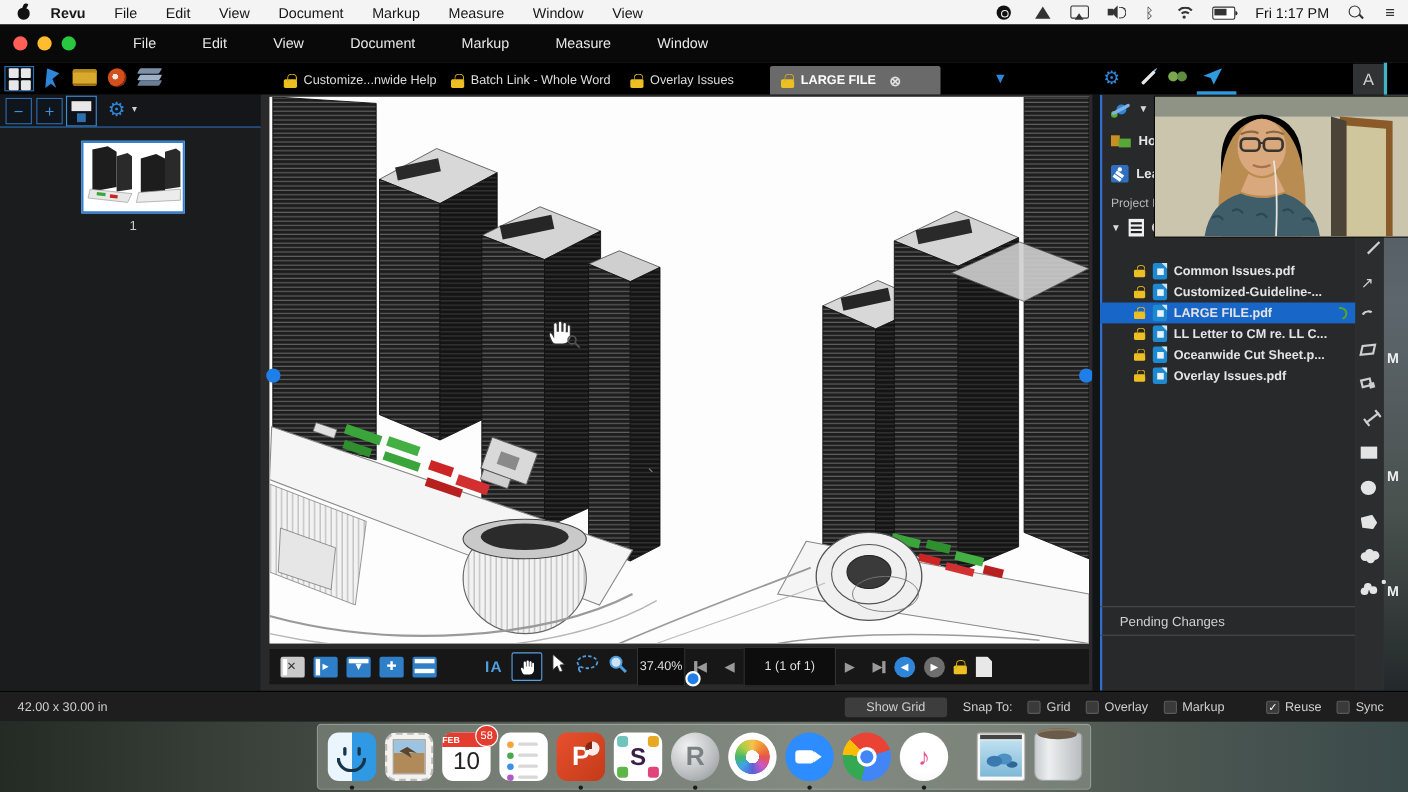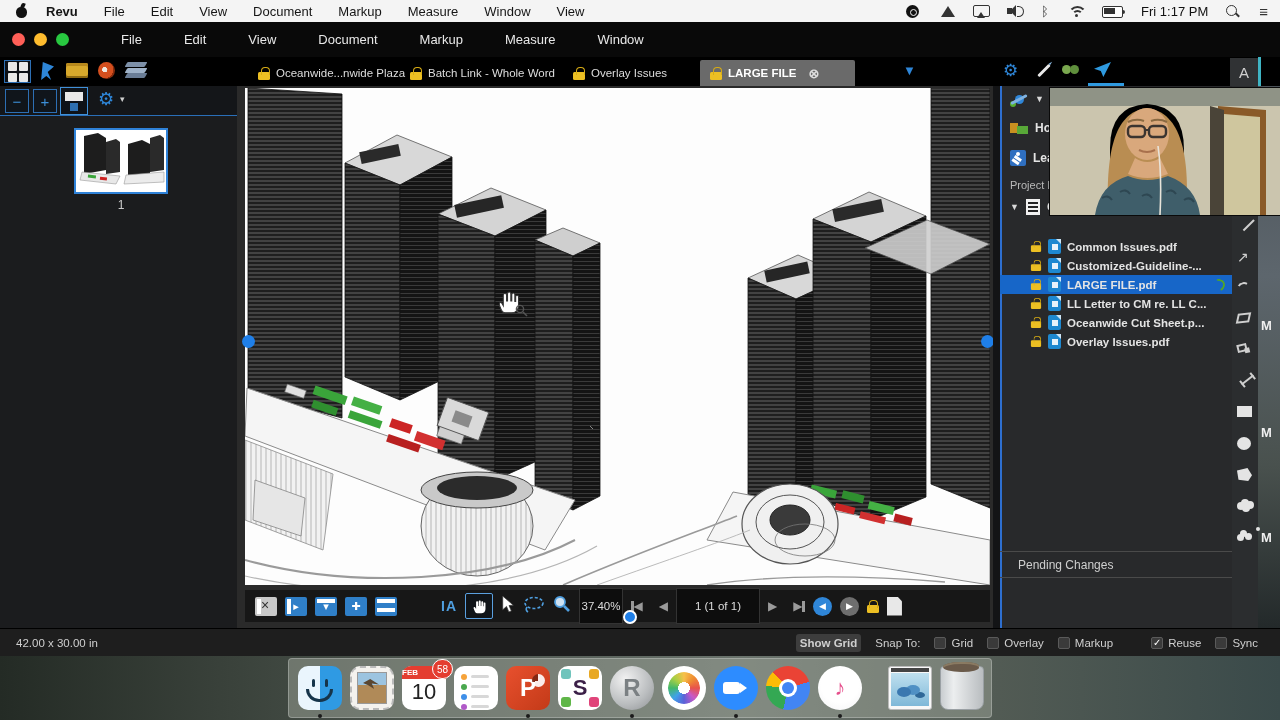--- a/index.html
+++ b/index.html
@@ -155,21 +155,21 @@
   .t-cloudp::after { content:""; position:absolute; right:-7px; top:-3px; width:4px; height:4px; background:#e4e4e4; border-radius:50%; }
 
   
   .sliver { left:1258px; top:86px; width:22px; height:542px; background:linear-gradient(180deg,#4b5258 0%, #5d666d 35%, #49514e 70%, #23292a 100%); z-index:6; }
   .sliver .m { position:absolute; left:3px; color:#f0f0f0; font-size:13px; font-weight:bold; }
 
   
   .statusbar { left:0; top:628px; width:1280px; height:28px; background:#1e1e1e; border-top:1px solid #000; display:flex; align-items:center; color:#cfcfcf; font-size:11.5px; z-index:30; }
   .sb-size { margin-left:16px; }
   .sb-right { margin-left:auto; display:flex; align-items:center; gap:14px; padding-right:22px; }
-  .sb-btn { background:#3d3d3d; border-radius:3px; padding:3px 4px;font-weight:bold; }
+  .sb-btn { background:#3d3d3d; border-radius:3px; padding:3px 20px; }
   .cb { display:flex; align-items:center; gap:5px; }
   .cb .box { width:12px; height:12px; background:#3a3a3a; border:1px solid #5a5a5a; border-radius:2px; display:flex; align-items:center; justify-content:center; font-size:10px; color:#fff; }
 
   
   .desktop { left:0; top:656px; width:1280px; height:64px; background:linear-gradient(90deg,#242b25 0%, #3a423b 18%, #5a635c 45%, #6b746d 58%, #525b54 78%, #3a4a4a 100%); z-index:2; }
   .dock { position:absolute; left:288px; top:2px; width:704px; height:60px; background:rgba(150,156,146,0.55); border:1px solid rgba(255,255,255,0.25); border-radius:4px; display:flex; align-items:center; gap:6px; padding:0 8px; }
   .dki { position:relative; width:46px; height:46px; flex:0 0 auto; }
   .dki .base { position:absolute; inset:1px; border-radius:10px; }
   .run-dot { position:absolute; left:21px; bottom:-7px; width:4px; height:4px; border-radius:50%; background:#1a1a1a; }
   .dk-sep { width:1px; height:52px; background:rgba(255,255,255,0.5); margin:0 6px; }
@@ -291,21 +291,21 @@
     <span class="tb-ic toolbox-ic"></span>
     <span class="tb-ic swirl-ic"></span>
     <span class="tb-ic layers-ic">
         <i></i>
         <i></i>
         <i></i>
       </span>
 
     <span class="tab" style="left:248px;">
       <span class="lock"></span>
-      <span>Oceanwide...nwide Plaza</span>
+      <span>Customize...nwide Help</span>
     </span>
     <span class="tab" style="left:400px;">
       <span class="lock"></span>
       <span>Batch Link - Whole Word</span>
     </span>
     <span class="tab" style="left:563px;">
       <span class="lock"></span>
       <span>Overlay Issues</span>
     </span>
     <span class="tab active" style="left:700px; width:155px;">

